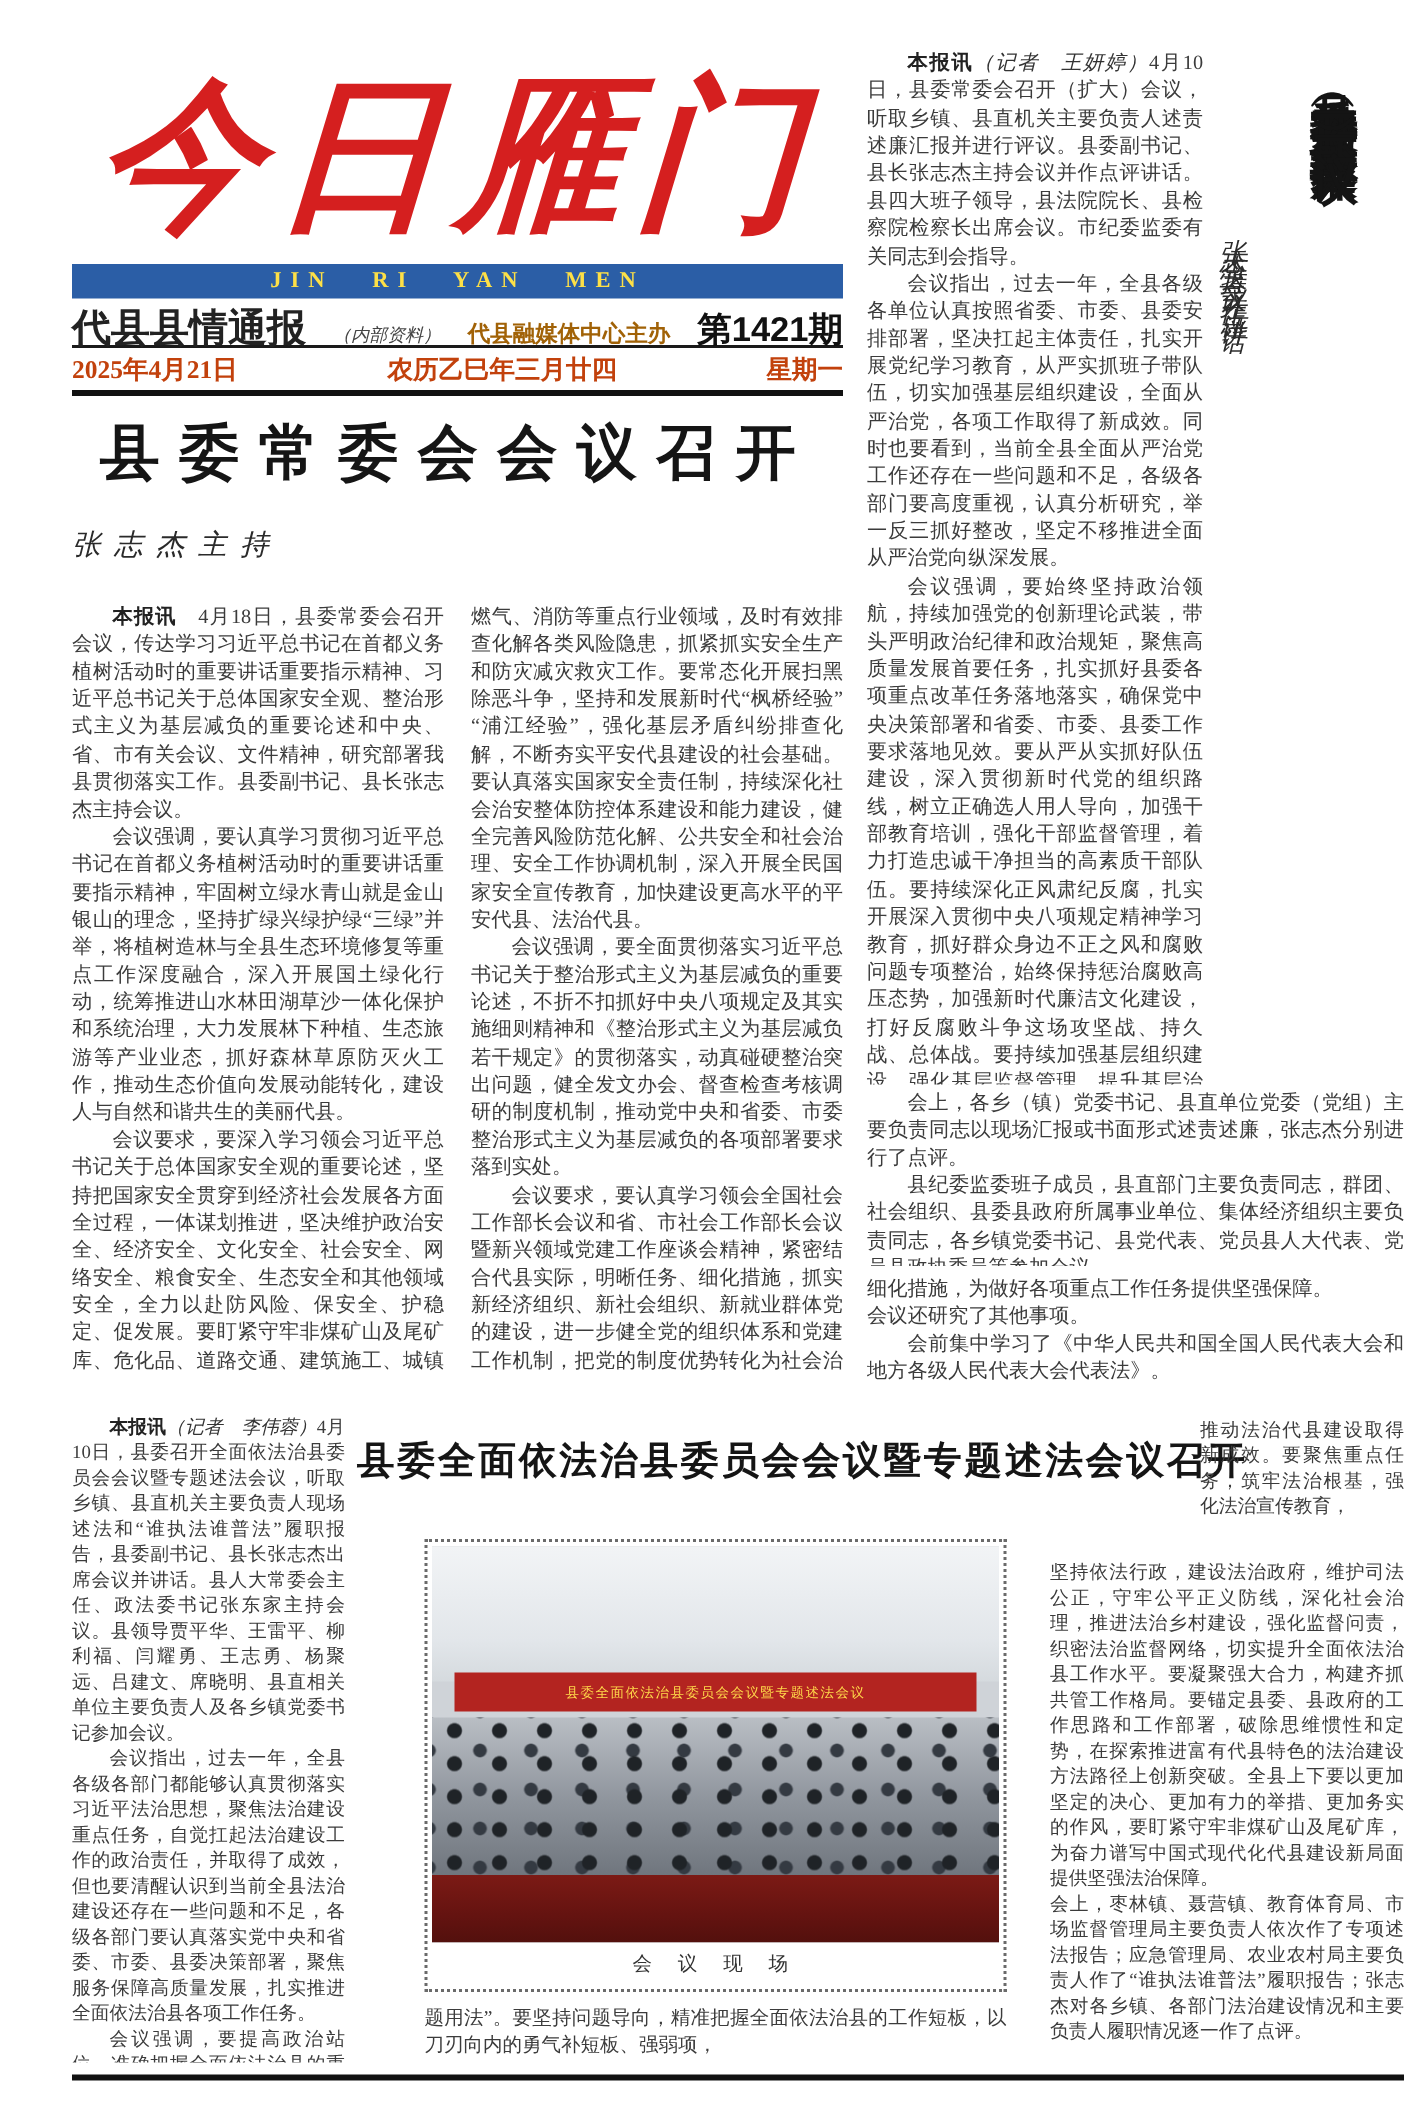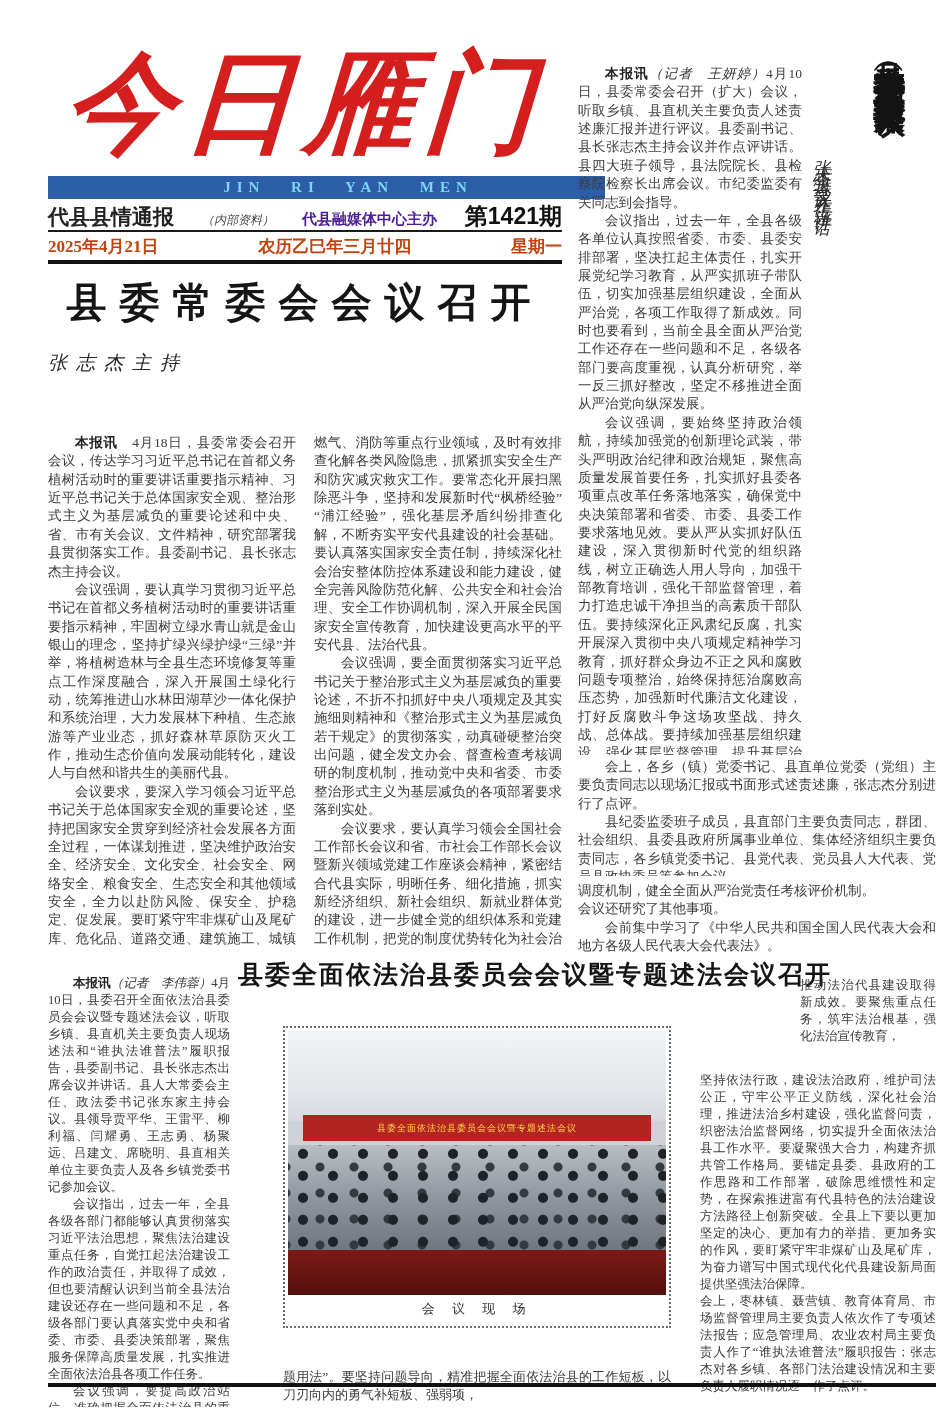--- a/index.html
+++ b/index.html
@@ -6,40 +6,40 @@
   html,body{margin:0;padding:0;background:#ffffff;}
   .page{position:relative;width:950px;height:1415px;background:#ffffff;margin:0 auto;overflow:hidden;
         font-family:"Liberation Serif","DejaVu Serif",serif;color:#383838;}
   .abs{position:absolute;}
 
   
   .masthead{left:48px;top:34px;width:514px;height:140px;
             font-family:"DejaVu Serif",serif;font-weight:bold;font-style:italic;
             font-size:110px;line-height:138px;color:#d51f1f;text-align:center;
             letter-spacing:10px;transform:skewX(-3deg);white-space:nowrap;}
-  .pinyin-bar{left:48px;top:176px;width:514px;height:23px;background:#2b5ea6;color:#7dd3fc;
+  .pinyin-bar{left:48px;top:176px;width:514px;height:23px;background:#2b5ea6;color:#fde047;
               font-family:"Liberation Serif",serif;font-weight:bold;font-size:15px;line-height:23px;
-              text-align:center;letter-spacing:6px;word-spacing:16px;padding-left:43px;}
+              text-align:center;letter-spacing:6px;word-spacing:16px;}
   .publine{left:48px;top:201px;width:514px;height:29px;border-bottom:2px solid #1a1a1a;
            display:flex;align-items:baseline;justify-content:space-between;}
-  .pub-name{font-weight:bold;font-size:21px;font-family:"Liberation Sans",sans-serif;color:#222;}
+  .pub-name{font-weight:bold;font-size:26px;font-family:"Liberation Sans",sans-serif;color:#222;}
   .pub-note{font-size:12px;font-style:italic;color:#444;}
-  .pub-org{font-weight:bold;font-size:15px;font-family:"Liberation Sans",sans-serif;color:#4c1d95;}
+  .pub-org{font-weight:bold;font-size:15px;font-family:"Liberation Sans",sans-serif;color:#a16207;}
   .pub-issue{font-weight:bold;font-size:23px;font-family:"Liberation Sans",sans-serif;color:#111;}
   .dateline{left:48px;top:232px;width:514px;height:28px;border-bottom:4px solid #111;
             display:flex;align-items:center;justify-content:space-between;
             font-weight:bold;font-size:17px;color:#c2410c;}
 
   
   .a1-headline{left:48px;top:272px;width:514px;height:60px;
                font-family:"Liberation Sans",sans-serif;font-weight:bold;font-size:40px;line-height:60px;
                color:#151515;text-align:center;letter-spacing:13px;white-space:nowrap;}
   .a1-subhead{left:48px;top:350px;width:514px;height:26px;font-size:19px;font-style:italic;
               text-align:left;letter-spacing:9px;color:#2a2a2a;}
-  .bodytext{font-size:13.5px;line-height:1.36;text-align:justify;color:#3b3b3b;overflow:hidden;margin-top:32px;}
+  .bodytext{font-size:13.5px;line-height:1.36;text-align:justify;color:#3b3b3b;overflow:hidden;}
   .bodytext p{margin:0;text-indent:2em;}
   .cont p:first-child{text-indent:0;}
   .a1-body{left:48px;top:402px;width:514px;height:532px;column-count:2;column-gap:18px;}
   .a1-cont{left:578px;top:850px;width:358px;height:84px;}
   .lead-label{font-weight:bold;color:#222;}
   .lead-reporter{font-style:italic;color:#333;}
 
   
   .a2-body{left:578px;top:33px;width:224px;height:690px;}
   .a2-tail{left:578px;top:726px;width:358px;height:118px;}
@@ -103,21 +103,21 @@
 
   <div class="abs a1-headline">县委常委会会议召开</div>
   <div class="abs a1-subhead">张志杰主持</div>
 
   <div class="abs bodytext a1-body">
     <p><span class="lead-label">本报讯</span>　<span>4月18日，县委常委会召开会议，传达学习习近平总书记在首都义务植树活动时的重要讲话重要指示精神、习近平总书记关于总体国家安全观、整治形式主义为基层减负的重要论述和中央、省、市有关会议、文件精神，研究部署我县贯彻落实工作。县委副书记、县长张志杰主持会议。</span></p>
     <span><p>会议强调，要认真学习贯彻习近平总书记在首都义务植树活动时的重要讲话重要指示精神，牢固树立绿水青山就是金山银山的理念，坚持扩绿兴绿护绿“三绿”并举，将植树造林与全县生态环境修复等重点工作深度融合，深入开展国土绿化行动，统筹推进山水林田湖草沙一体化保护和系统治理，大力发展林下种植、生态旅游等产业业态，抓好森林草原防灭火工作，推动生态价值向发展动能转化，建设人与自然和谐共生的美丽代县。</p><p>会议要求，要深入学习领会习近平总书记关于总体国家安全观的重要论述，坚持把国家安全贯穿到经济社会发展各方面全过程，一体谋划推进，坚决维护政治安全、经济安全、文化安全、社会安全、网络安全、粮食安全、生态安全和其他领域安全，全力以赴防风险、保安全、护稳定、促发展。要盯紧守牢非煤矿山及尾矿库、危化品、道路交通、建筑施工、城镇燃气、消防等重点行业领域，及时有效排查化解各类风险隐患，抓紧抓实安全生产和防灾减灾救灾工作。要常态化开展扫黑除恶斗争，坚持和发展新时代“枫桥经验”“浦江经验”，强化基层矛盾纠纷排查化解，不断夯实平安代县建设的社会基础。要认真落实国家安全责任制，持续深化社会治安整体防控体系建设和能力建设，健全完善风险防范化解、公共安全和社会治理、安全工作协调机制，深入开展全民国家安全宣传教育，加快建设更高水平的平安代县、法治代县。</p><p>会议强调，要全面贯彻落实习近平总书记关于整治形式主义为基层减负的重要论述，不折不扣抓好中央八项规定及其实施细则精神和《整治形式主义为基层减负若干规定》的贯彻落实，动真碰硬整治突出问题，健全发文办会、督查检查考核调研的制度机制，推动党中央和省委、市委整治形式主义为基层减负的各项部署要求落到实处。</p><p>会议要求，要认真学习领会全国社会工作部长会议和省、市社会工作部长会议暨新兴领域党建工作座谈会精神，紧密结合代县实际，明晰任务、细化措施，抓实新经济组织、新社会组织、新就业群体党的建设，进一步健全党的组织体系和党建工作机制，把党的制度优势转化为社会治理优势。要践行新时代党的群众路线，重点关注、着力解决社会群体关心的实际问题，抓好社会矛盾风险前端防范化解，把社会治理各项任务落到实处。要加强组织领导，在全县形成贯通融合、协同高效、统筹联动的社会工作任务</p></span>
   </div>
 
   <div class="abs bodytext cont a1-cont">
-    <p>调度机制，健全全面从严治党责任考核评价机制。</p>
+    <p>细化措施，为做好各项重点工作任务提供坚强保障。</p>
     <span><p>会议还研究了其他事项。</p><p>会前集中学习了《中华人民共和国全国人民代表大会和地方各级人民代表大会代表法》。</p></span>
   </div>
 
   <div class="abs bodytext a2-body">
     <p><span class="lead-label">本报讯</span><span class="lead-reporter">（记者　王妍婷）</span><span>4月10日，县委常委会召开（扩大）会议，听取乡镇、县直机关主要负责人述责述廉汇报并进行评议。县委副书记、县长张志杰主持会议并作点评讲话。县四大班子领导，县法院院长、县检察院检察长出席会议。市纪委监委有关同志到会指导。</span></p>
     <span><p>会议指出，过去一年，全县各级各单位认真按照省委、市委、县委安排部署，坚决扛起主体责任，扎实开展党纪学习教育，从严实抓班子带队伍，切实加强基层组织建设，全面从严治党，各项工作取得了新成效。同时也要看到，当前全县全面从严治党工作还存在一些问题和不足，各级各部门要高度重视，认真分析研究，举一反三抓好整改，坚定不移推进全面从严治党向纵深发展。</p><p>会议强调，要始终坚持政治领航，持续加强党的创新理论武装，带头严明政治纪律和政治规矩，聚焦高质量发展首要任务，扎实抓好县委各项重点改革任务落地落实，确保党中央决策部署和省委、市委、县委工作要求落地见效。要从严从实抓好队伍建设，深入贯彻新时代党的组织路线，树立正确选人用人导向，加强干部教育培训，强化干部监督管理，着力打造忠诚干净担当的高素质干部队伍。要持续深化正风肃纪反腐，扎实开展深入贯彻中央八项规定精神学习教育，抓好群众身边不正之风和腐败问题专项整治，始终保持惩治腐败高压态势，加强新时代廉洁文化建设，打好反腐败斗争这场攻坚战、持久战、总体战。要持续加强基层组织建设，强化基层监督管理，提升基层治理水平，深化全面从严治党向基层延伸，夯实党的执政根基。要健全管党治党责任体系，压实各级管党治党政治责任，强化纪委监督职责，健全全面从严治党责任考核评价机制，推动形成强大合力。要加强自身建设，发挥好“关键少数”的示范引领作用，带头加强党性修养，带头改进工作作风，带头守牢廉洁底线，积极为群众办实事、解难题，不断增强人民群众的获得感、幸福感、安全感。</p></span>
   </div>
 
   <div class="abs bodytext a2-tail">
     <span><p>会上，各乡（镇）党委书记、县直单位党委（党组）主要负责同志以现场汇报或书面形式述责述廉，张志杰分别进行了点评。</p><p>县纪委监委班子成员，县直部门主要负责同志，群团、社会组织、县委县政府所属事业单位、集体经济组织主要负责同志，各乡镇党委书记、县党代表、党员县人大代表、党员县政协委员等参加会议。</p></span>

